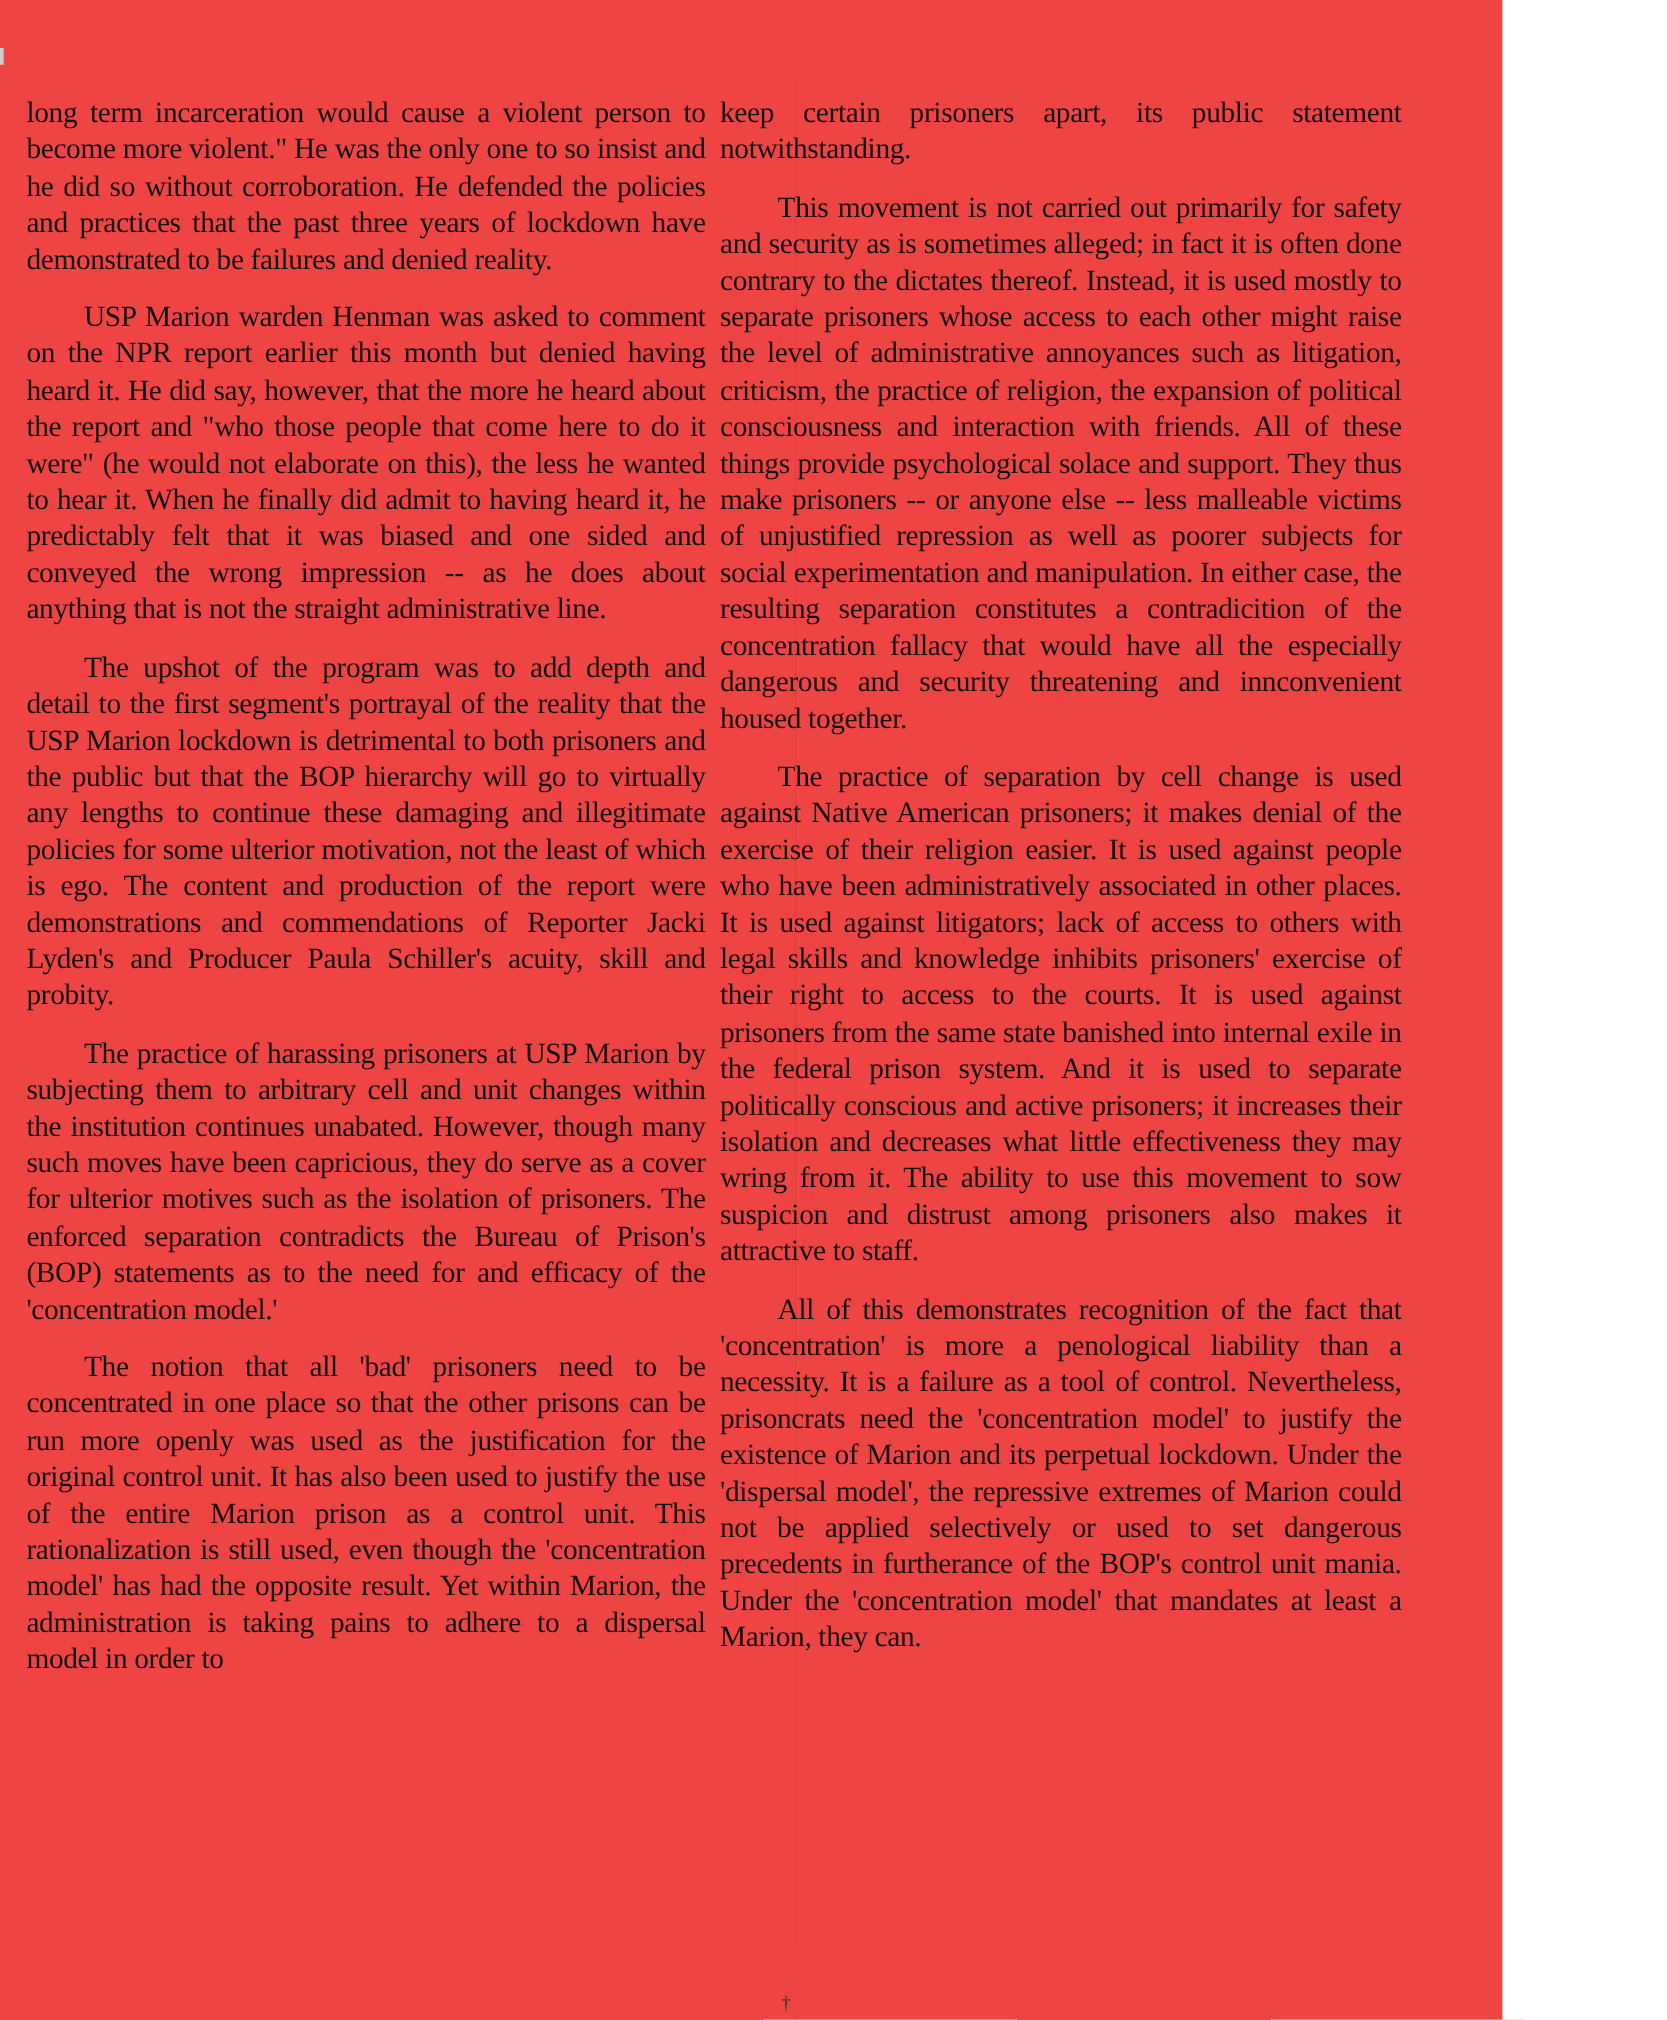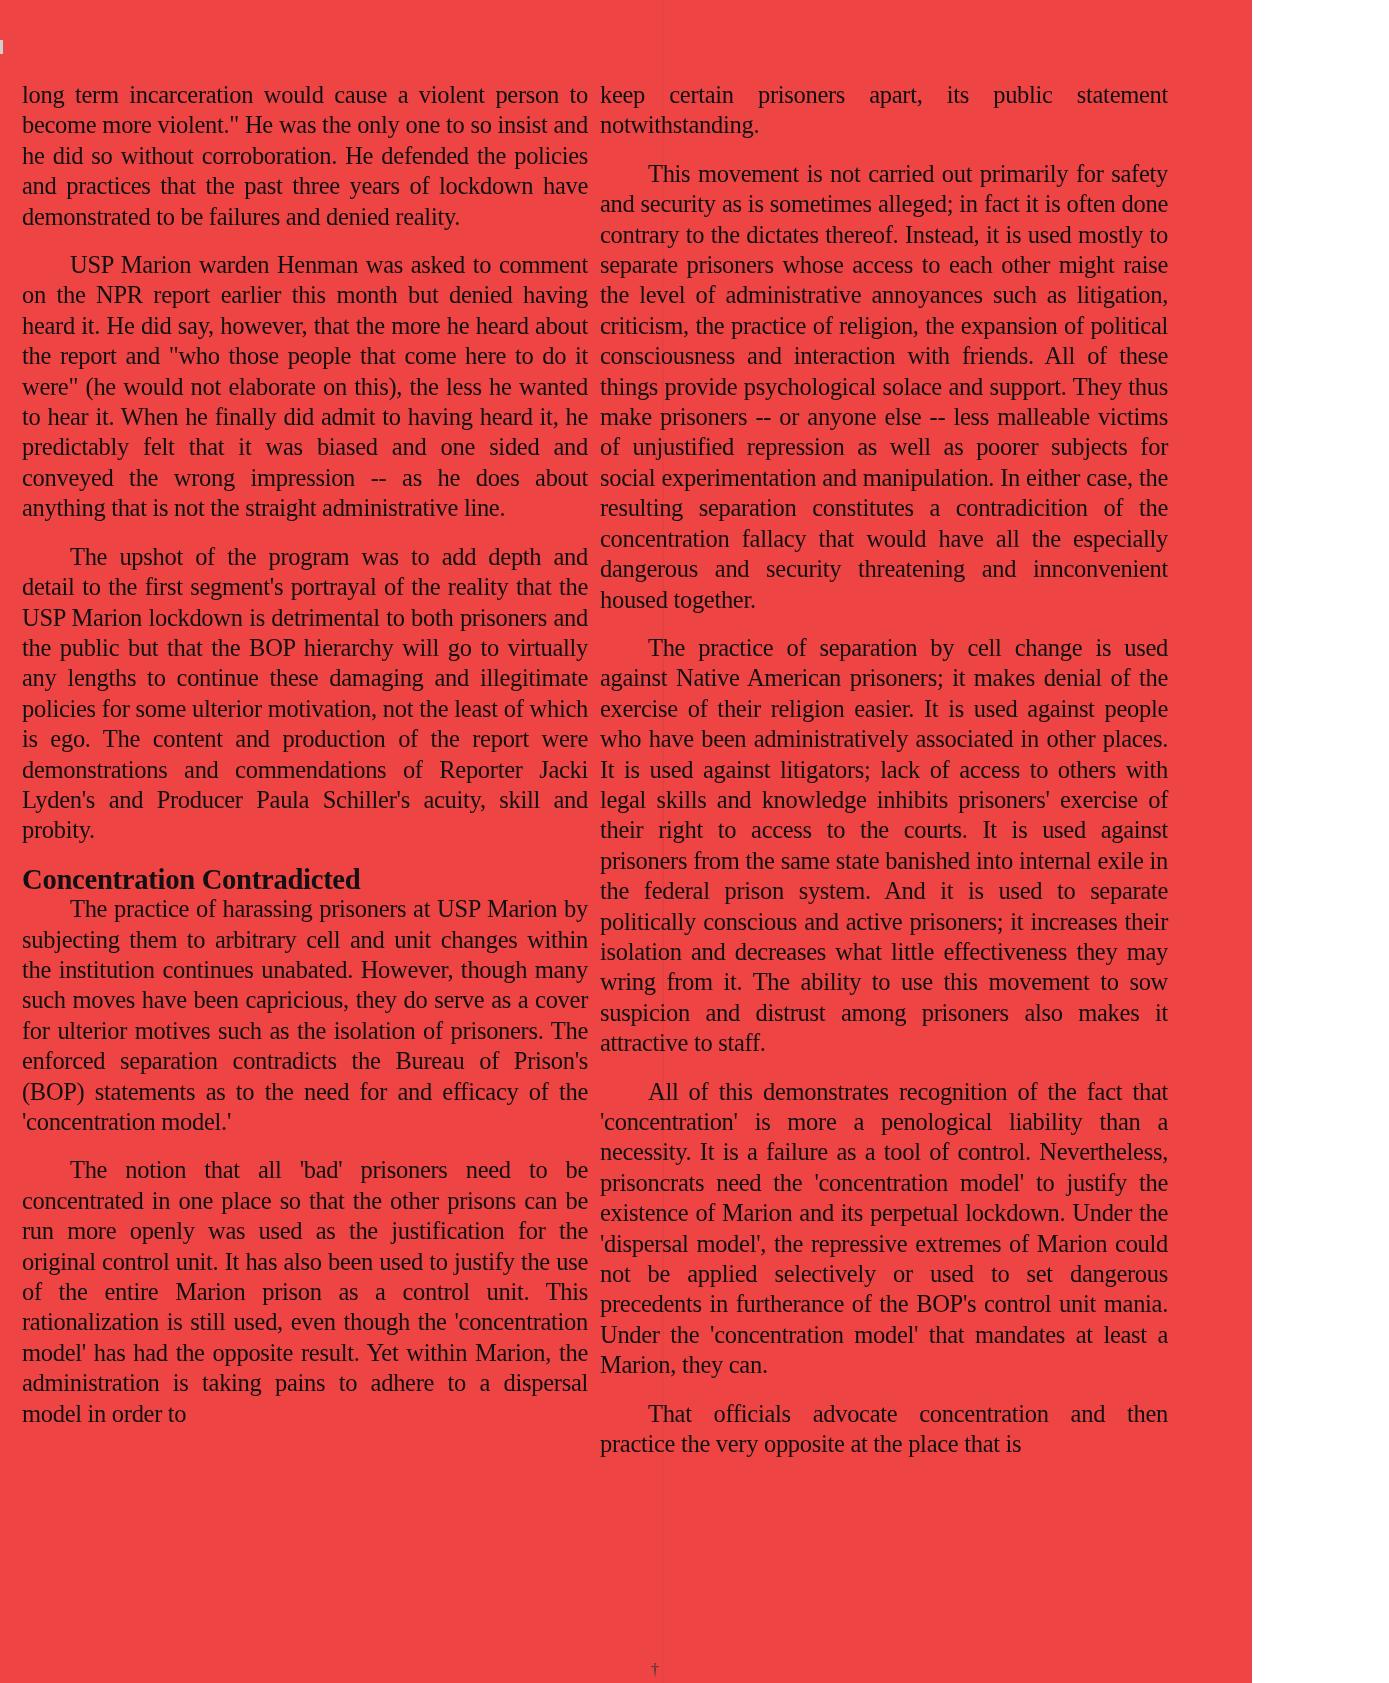--- a/index.html
+++ b/index.html
@@ -34,27 +34,25 @@
 <body>
 
 <div class="page">
   <div class="edge-mark"></div>
   <div class="fold-line"></div>
 
   <div class="column col-left">
     <p class="para noindent">long term incarceration would cause a violent person to become more violent."  He was the only one to so insist and he did so without corroboration. He defended the policies and practices that the past three years of lockdown have demonstrated to be failures and denied reality.</p>
     <p class="para">USP Marion warden Henman was asked to comment on the NPR report earlier this month but denied having heard it. He did say, however, that the more he heard about the report and "who those people that come here to do it were" (he would not elaborate on this), the less he wanted to hear it. When he finally did admit to having heard it, he predictably felt that it was biased and one sided and conveyed the wrong impression -- as he does about anything that is not the straight administrative line.</p>
     <p class="para">The upshot of the program was to add depth and detail to the first segment's portrayal of the reality that the USP Marion lockdown is detrimental to both prisoners and the public but that the BOP hierarchy will go to virtually any lengths to continue these damaging and illegitimate policies for some ulterior motivation, not the least of which is ego. The content and production of the report were demonstrations and commendations of Reporter Jacki Lyden's and Producer Paula Schiller's acuity, skill and probity.</p>
-    <h3 class="heading">Concentration Contradicted</h3>
     <p class="para after-heading">The practice of harassing prisoners at USP Marion by subjecting them to arbitrary cell and unit changes within the institution continues unabated. However, though many such moves have been capricious, they do serve as a cover for ulterior motives such as the isolation of prisoners. The enforced separation contradicts the Bureau of Prison's (BOP) statements as to the need for and efficacy of the 'concentration model.'</p>
     <p class="para">The notion that all 'bad' prisoners need to be concentrated in one place so that the other prisons can be run more openly was used as the justification for the original control unit. It has also been used to justify the use of the entire Marion prison as a control unit. This rationalization is still used, even though the 'concentration model' has had the opposite result. Yet within Marion, the administration is taking pains to adhere to a dispersal model in order to</p>
   </div>
 
   <div class="column col-right">
     <p class="para noindent">keep certain prisoners apart, its public statement notwithstanding.</p>
     <p class="para">This movement is not carried out primarily for safety and security as is sometimes alleged; in fact it is often done contrary to the dictates thereof. Instead, it is used mostly to separate prisoners whose access to each other might raise the level  of administrative annoyances such as litigation, criticism, the practice of religion, the expansion of political consciousness and interaction with friends. All of these things provide psychological solace and support. They thus make prisoners -- or anyone else -- less malleable victims of unjustified repression as well as poorer subjects for social experimentation and manipulation. In either case, the resulting separation constitutes a contradicition of the concentration fallacy that would have all the especially dangerous and security threatening and innconvenient housed together.</p>
     <p class="para">The practice of separation by cell change is used against Native American prisoners; it makes denial of the exercise of their religion easier. It is used against people who have been administratively associated in other places. It is used against litigators; lack of access to others with legal skills and knowledge inhibits prisoners' exercise of their right to access to the courts. It is used against prisoners from the same state banished into internal exile in the federal prison system. And it is used to separate politically conscious and active prisoners; it increases their isolation and decreases what little effectiveness they may wring from it. The ability to use this movement to sow suspicion and distrust among prisoners also makes it attractive to staff.</p>
     <p class="para">All of this demonstrates recognition of the fact that 'concentration'  is more a penological liability than a necessity. It is a failure as a tool of control. Nevertheless, prisoncrats need the 'concentration model' to justify the existence of Marion and its perpetual lockdown. Under the 'dispersal model', the repressive extremes of Marion could not be applied selectively or used to set dangerous precedents in furtherance of the BOP's control unit mania. Under the 'concentration model' that mandates at least a Marion, they can.</p>
-    <p class="para">That officials advocate concentration and then practice the very opposite at the place that is</p>
   </div>
 
   <div class="bottom-mark">†</div>
 </div>
 
 </body></html>

